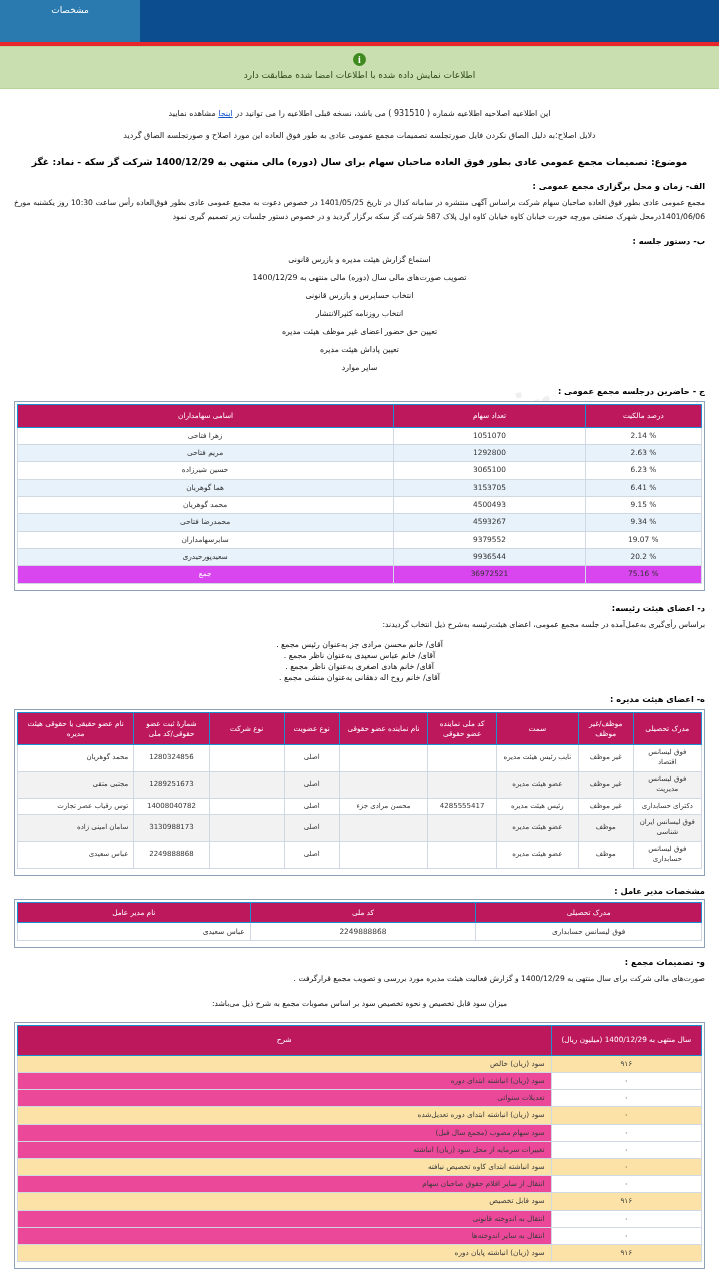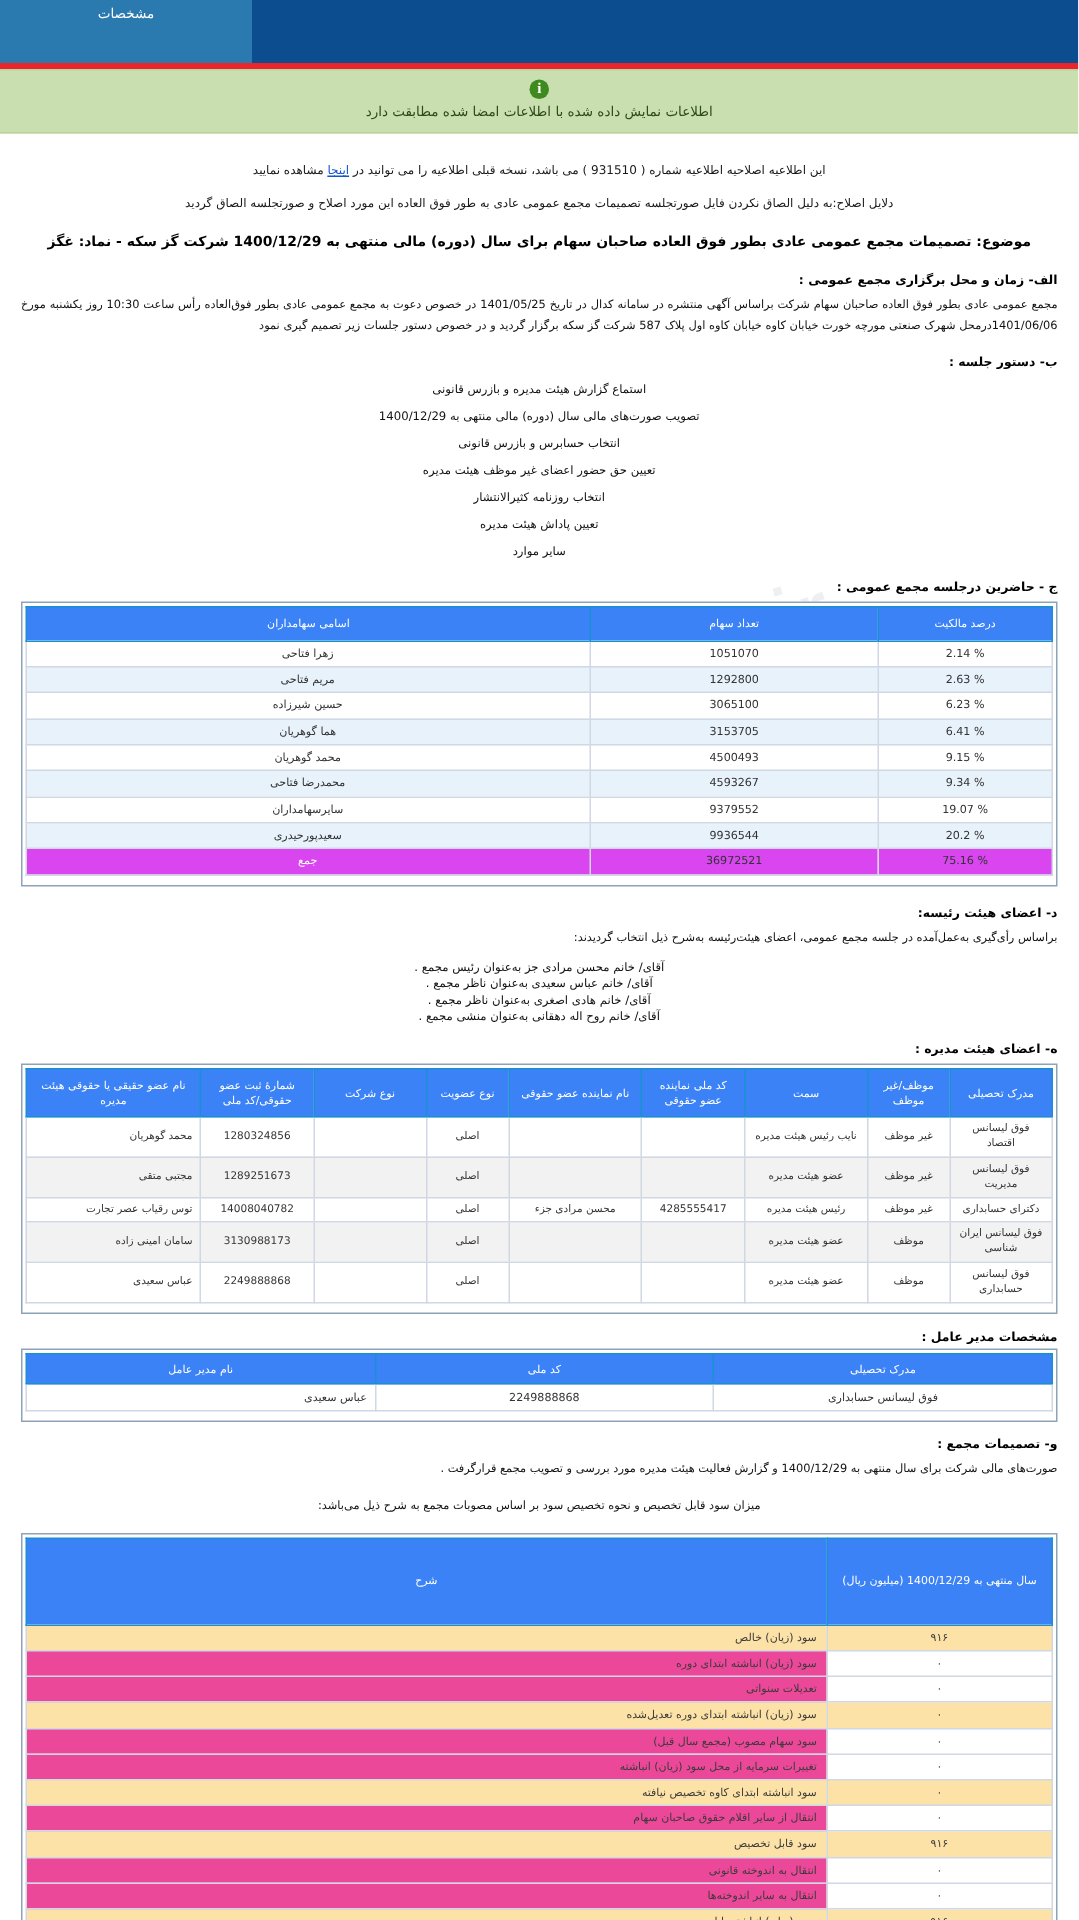--- a/index.html
+++ b/index.html
@@ -20,21 +20,21 @@
   
   .topbar {
     position: relative;
     height: 42px;
     background: #0b4d8f;
     display: flex;
     justify-content: flex-start;
     align-items: stretch;
   }
   .tab-active {
-    width: 168px;
+    width: 140px;
     background: #2a7ab0;
     color: #ffffff;
     font-size: 9px;
     display: flex;
     align-items: flex-start;
     justify-content: center;
     padding-top: 5px;
     letter-spacing: .3px;
   }
   .redline { height: 4px; background: #e8262b; }
@@ -102,21 +102,21 @@
 
   
   table.grid {
     width: 100%;
     border-collapse: collapse;
     font-size: 7.4px;
     table-layout: fixed;
     margin-bottom: 4px;
   }
   table.grid thead th {
-    background: #3b82f6;
+    background: #be185d;
     color: #ffffff;
     font-weight: normal;
     padding: 6px 3px;
     text-align: center;
     border: 1px solid #1a8fd1;
     line-height: 1.35;
     font-size: 7.3px;
   }
   table.grid tbody td {
     border: 1px solid #cfd8e3;
@@ -139,21 +139,21 @@
   table.board tbody tr:nth-child(even) td { background:#f2f2f2; }
   table.board tbody tr:nth-child(odd) td { background:#ffffff; }
   .b-name { text-align: right !important; padding-right: 5px !important; color:#333; }
 
   
   table.ceo thead th { padding: 5px 3px; }
   table.ceo tbody td { background:#fff; height:18px; }
 
   
   table.profit { font-size: 7.3px; }
-  table.profit thead th { padding: 23px 4px; line-height:1.45; }
+  table.profit thead th { padding: 9px 4px; line-height:1.45; }
   table.profit td.desc { text-align: right; padding-right: 6px; color: #3b3b3b; }
   table.profit td.val  { text-align: center; color:#3b3b3b; }
   tr.p-yellow td { background: #fce2a6; border-color:#f0d79a; }
   tr.p-blue   td.desc { background: #ec4899; }
   tr.p-blue   td.val  { background: #ffffff; }
 
   
   .watermark {
     position: absolute;
     top: 430px;
@@ -202,22 +202,22 @@
     <div class="subject">موضوع: تصمیمات مجمع عمومی عادی بطور فوق العاده صاحبان سهام برای سال (دوره) مالی منتهی به 1400/12/29 شرکت گز سکه - نماد: غگز</div>
 
     <div class="sec-head">الف- زمان و محل برگزاری مجمع عمومی :</div>
     <div class="para">مجمع عمومی عادی بطور فوق العاده صاحبان سهام شرکت براساس آگهی منتشره در سامانه کدال در تاریخ 1401/05/25 در خصوص دعوت به مجمع عمومی عادی بطور فوق‌العاده رأس ساعت 10:30 روز یکشنبه مورخ 1401/06/06درمحل  شهرک صنعتی مورچه خورت خیابان کاوه خیابان کاوه اول پلاک 587 شرکت گز سکه  برگزار گردید و در خصوص دستور جلسات زیر تصمیم گیری نمود</div>
 
     <div class="sec-head">ب- دستور جلسه :</div>
     <div>
       <div class="agenda-item">استماع گزارش هیئت مدیره و بازرس قانونی</div>
       <div class="agenda-item">تصویب صورت‌های مالی سال (دوره) مالی منتهی به 1400/12/29</div>
       <div class="agenda-item">انتخاب حسابرس و بازرس قانونی</div>
+      <div class="agenda-item">انتخاب روزنامه کثیرالانتشار</div>
       <div class="agenda-item">تعیین حق حضور اعضای غیر موظف هیئت مدیره</div>
-      <div class="agenda-item">انتخاب روزنامه کثیرالانتشار</div>
       <div class="agenda-item">تعیین پاداش هیئت مدیره</div>
       <div class="agenda-item">سایر موارد</div>
     </div>
 
     <div class="sec-head" style="margin-top:14px;">ج - حاضرین درجلسه مجمع عمومی :</div>
     <div class="outer-box">
       <table class="grid">
         <thead>
           <tr>
             <th style="width:17%">درصد مالکیت</th>

